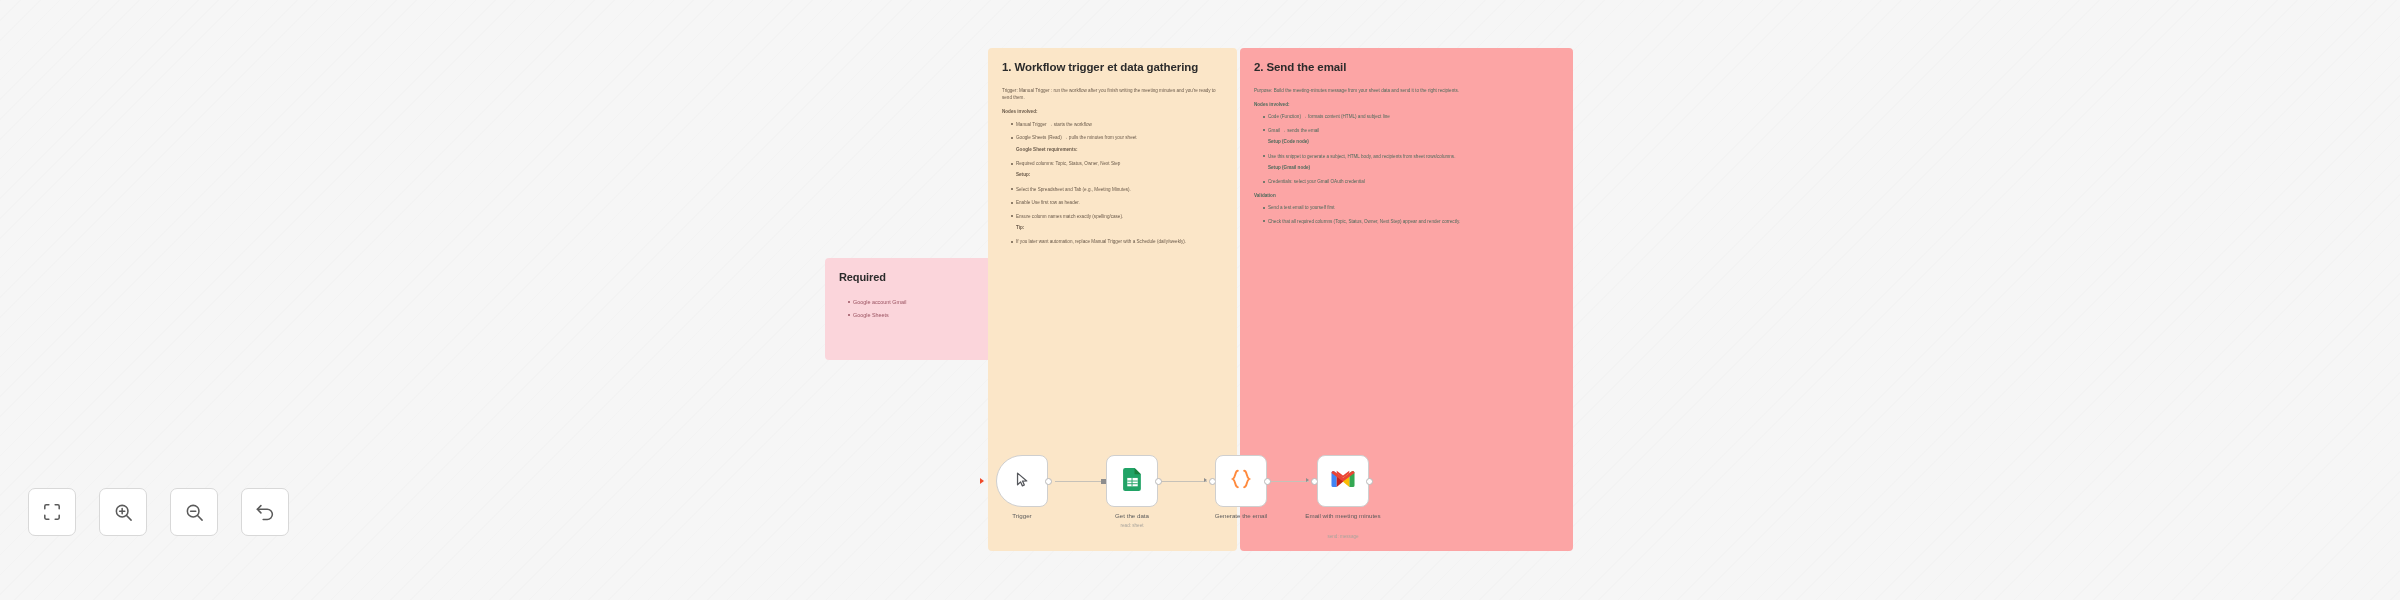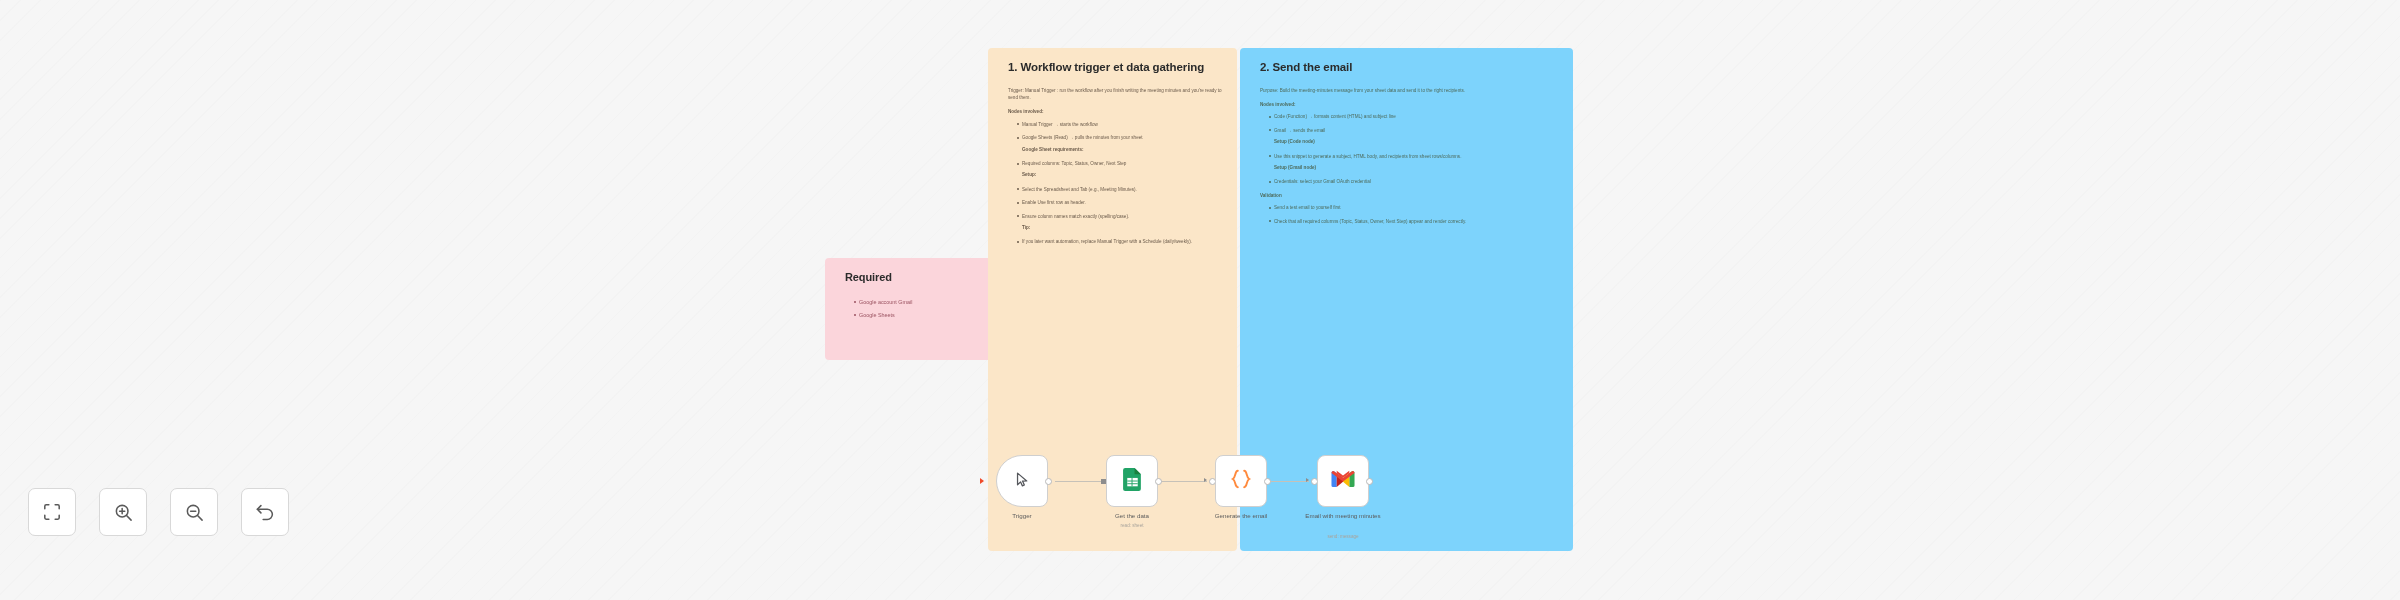--- a/index.html
+++ b/index.html
@@ -22,35 +22,34 @@
     background-image:
       repeating-linear-gradient(135deg, rgba(0,0,0,0.012) 0 1px, rgba(0,0,0,0) 1px 14px);
   }
 
   
   .sticky {
     position: absolute;
     box-sizing: border-box;
     border-radius: 4px;
     overflow: hidden;
-    padding-left: 6px;
   }
   .sticky-orange {
     left: 988px;
     top: 48px;
     width: 249px;
     height: 503px;
     background: #fbe6c8;
   }
   .sticky-green {
     left: 1240px;
     top: 48px;
     width: 333px;
     height: 503px;
-    background: #7dd3fc;
+    background: #fca5a5;
   }
   .sticky-pink {
     left: 825px;
     top: 258px;
     width: 176px;
     height: 102px;
     background: #fbd5db;
   }
 
   .sticky-inner {

